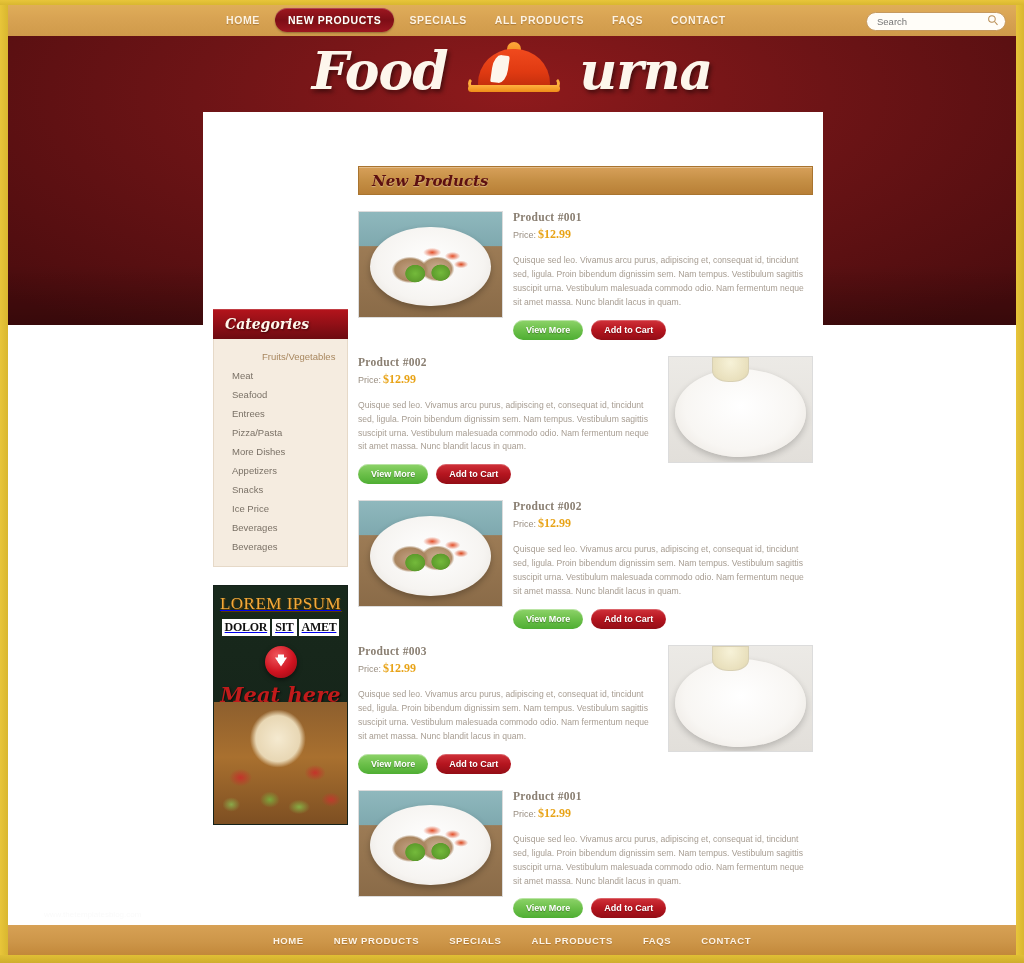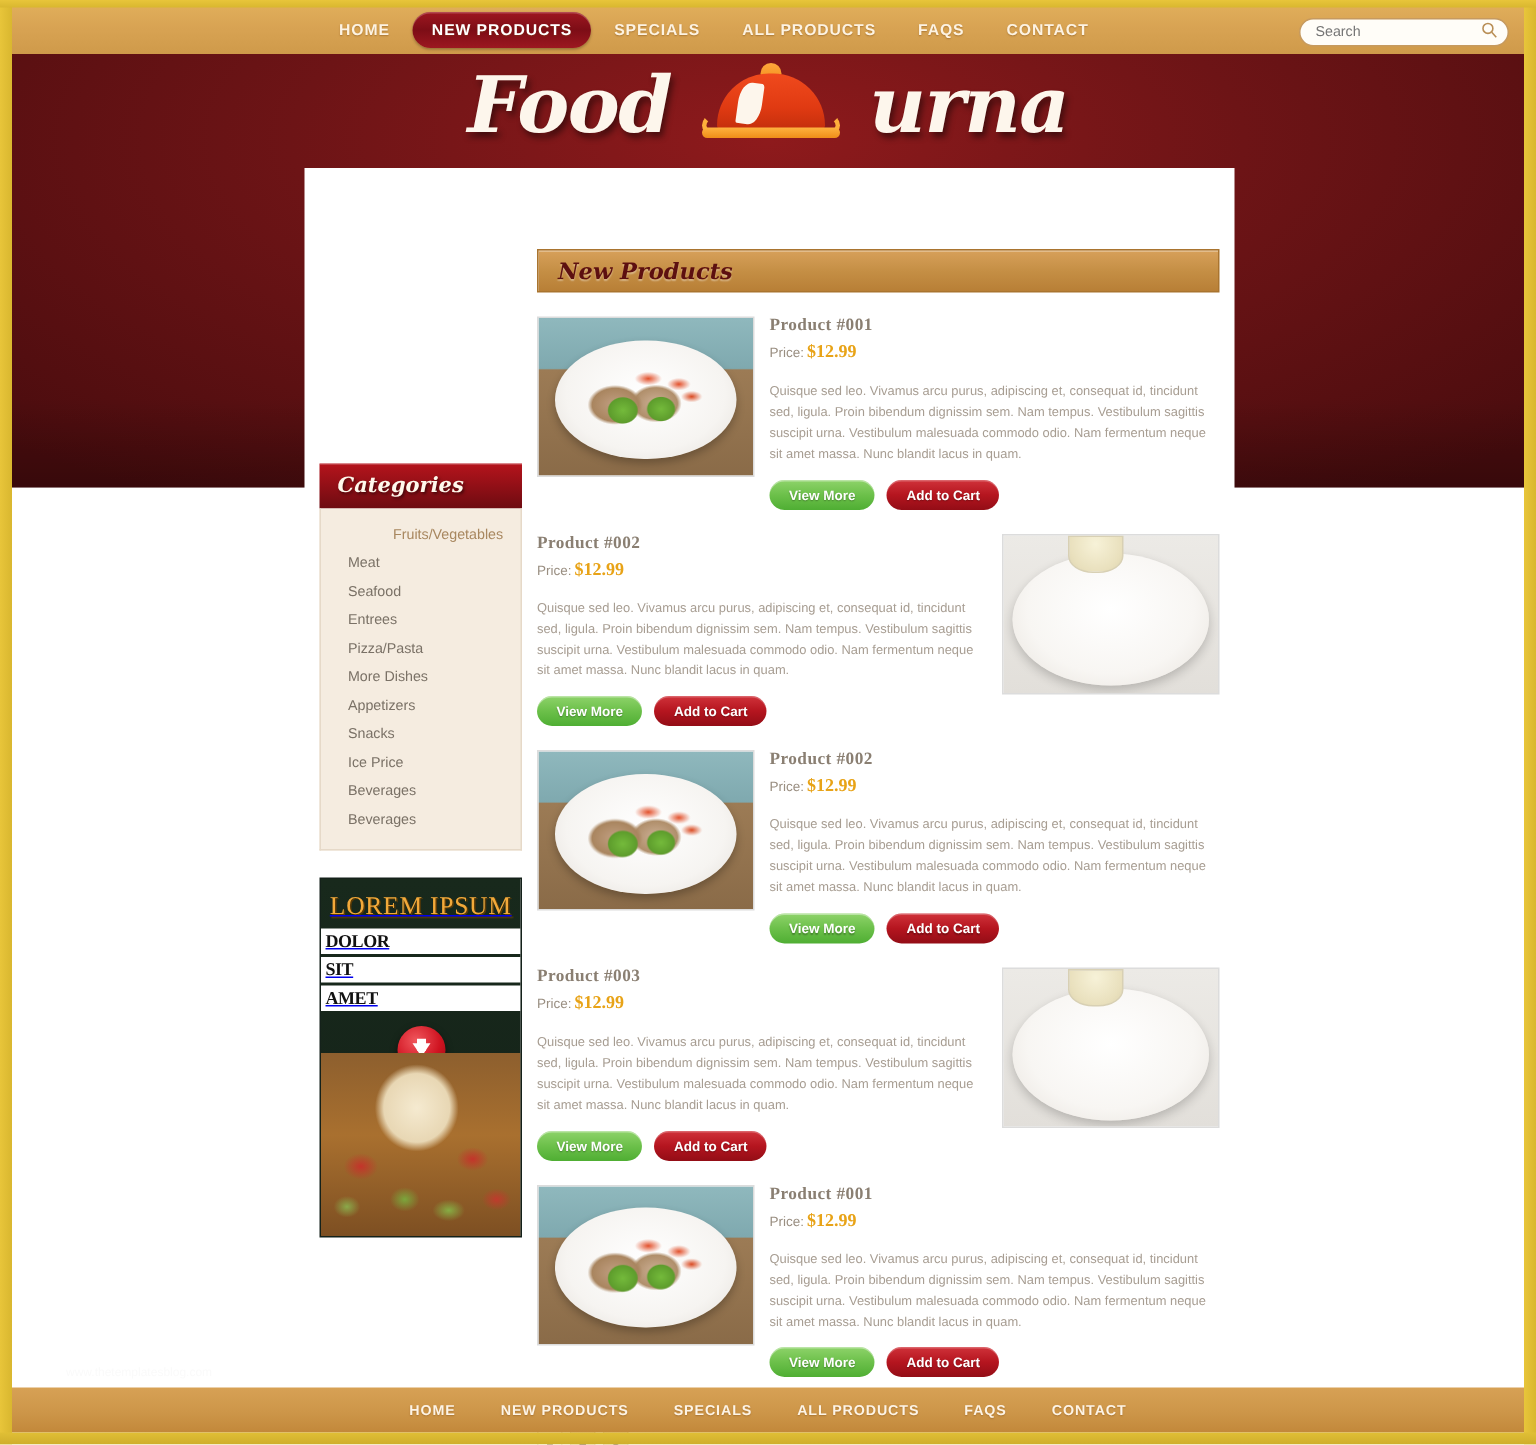--- a/index.html
+++ b/index.html
@@ -198,21 +198,21 @@
   }
   .banner-t1 {
     text-align: center; margin-top: 8px;
     font-family: "Liberation Serif", serif;
     font-weight: normal; font-size: 17px;
     color: #f2a93a;
     text-shadow: 1px 1px 0 #5a3a06;
     letter-spacing: .5px;
   }
   .banner-t2 {
-    display: flex; justify-content: center; gap: 2px; margin-top: 5px; flex-direction: column;
+    display: flex; justify-content: center; gap: 2px; margin-top: 5px;
   }
   .banner-t2 span {
     background: #ffffff; color: #111;
     font-family: "Liberation Serif", serif;
     font-weight: bold; font-size: 12px;
     padding: 1px 3px;
     letter-spacing: -.3px;
   }
   .banner-circle {
     width: 32px; height: 32px; border-radius: 50%;

